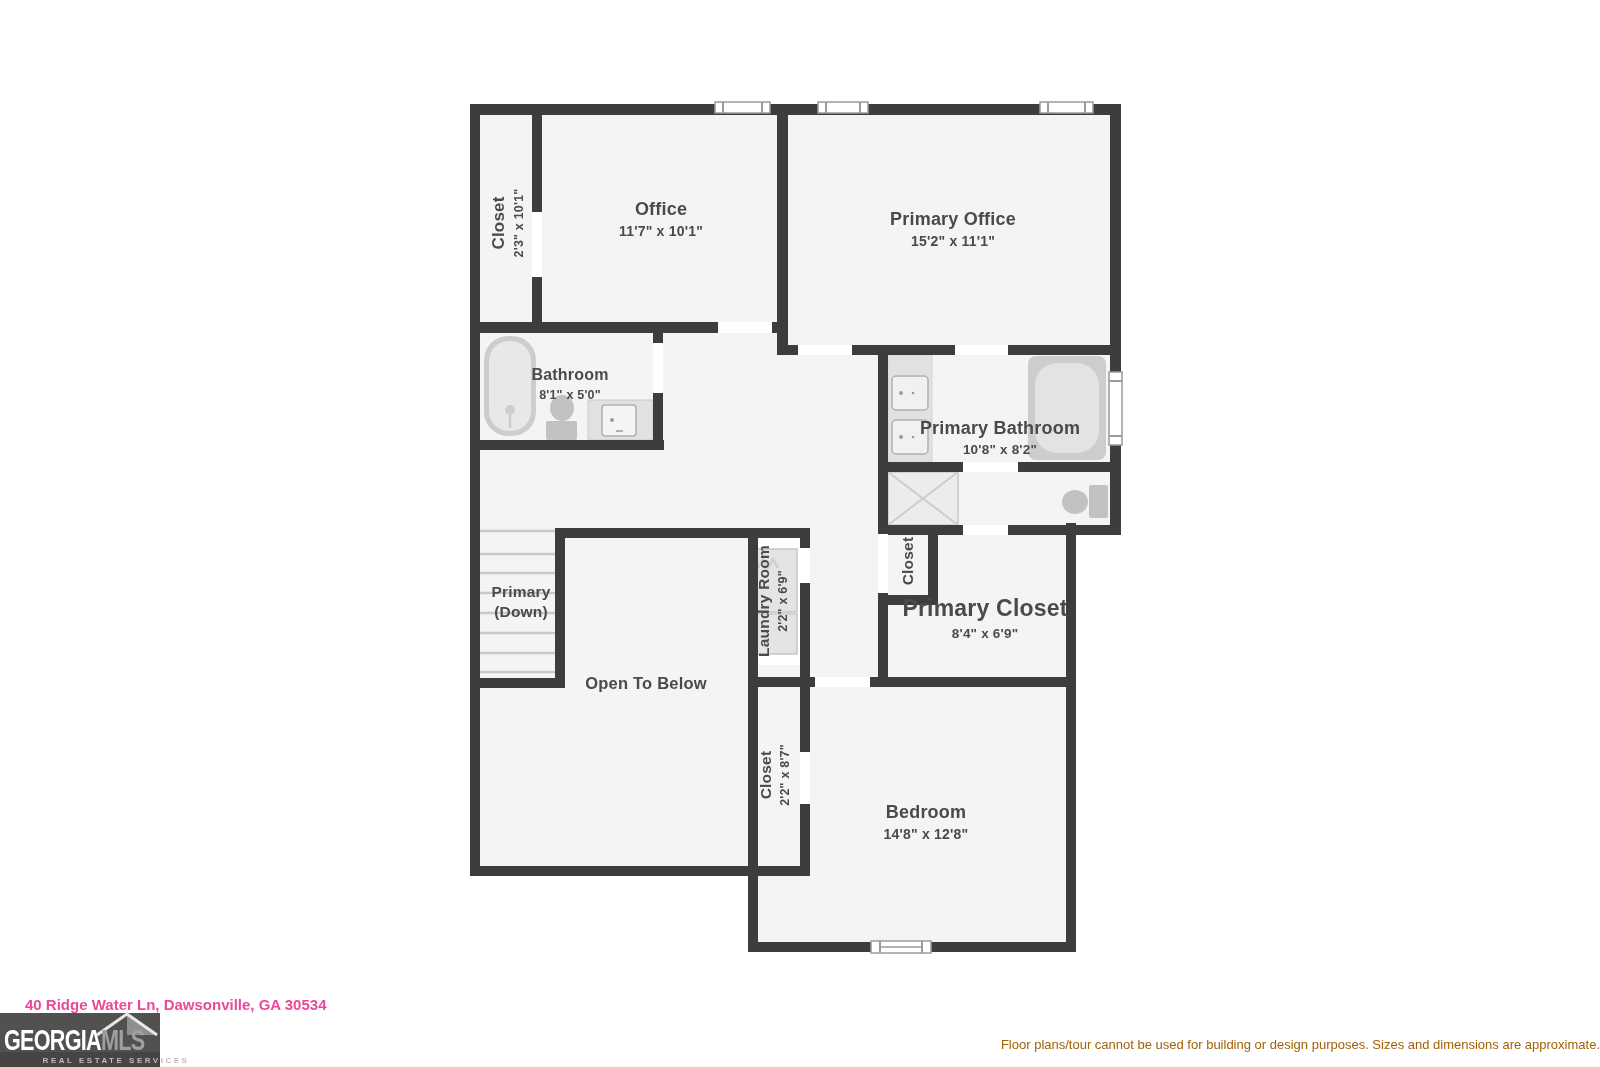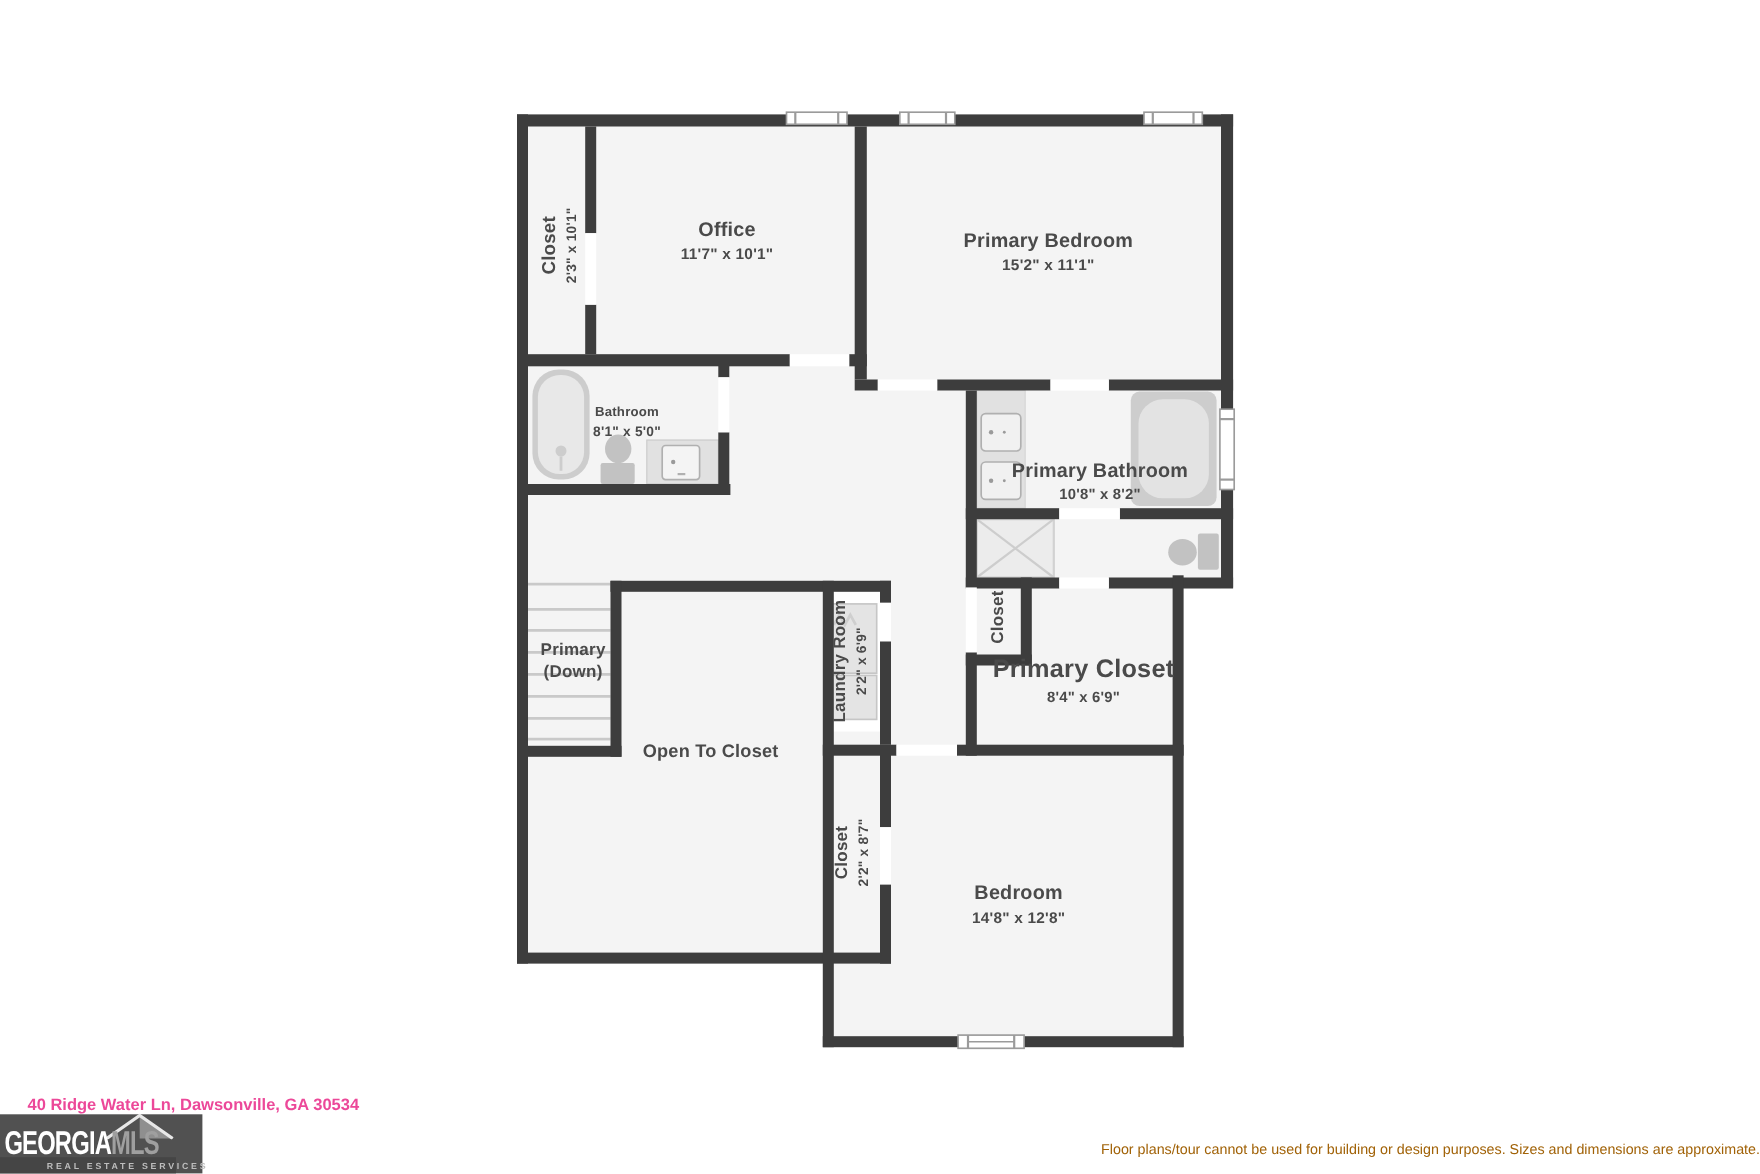--- a/index.html
+++ b/index.html
@@ -4,26 +4,26 @@
 <style>
   html,body{margin:0;padding:0;background:#fff;}
   #canvas{position:relative;width:1600px;height:1067px;background:#ffffff;overflow:hidden;
           font-family:"Liberation Sans",sans-serif;}
   #plan-svg{position:absolute;left:0;top:0;}
   .rlabel{position:absolute;transform:translate(-50%,-50%);text-align:center;font-weight:700;
           color:#4a4a4a;white-space:nowrap;line-height:1.3;letter-spacing:.2px;}
   .rlabel.rot{transform:translate(-50%,-50%) rotate(-90deg);}
   .nm{font-size:18px;display:block;}
   .dm{font-size:14px;display:block;margin-top:1px;}
-  .md .nm{font-size:12px;}  .md .dm{font-size:12.5px;}
+  .md .nm{font-size:16px;}  .md .dm{font-size:12.5px;}
   .sm .nm{font-size:15.5px;} .sm .dm{font-size:12.5px;}
   #address{position:absolute;left:25px;top:996px;font-size:15px;font-weight:700;color:#ec4899;}
   #disclaimer{position:absolute;left:0;right:0;top:1037px;text-align:right;font-size:13px;
               font-weight:400;color:#a16207;}
-  #logo{position:absolute;left:0;top:1013px;width:184px;height:54px;background:#515151;}
+  #logo{position:absolute;left:0;top:1013px;width:160px;height:54px;background:#515151;}
   #logo .band{position:absolute;left:0;bottom:0;width:160px;height:15px;background:#454545;}
   #logo .brand{position:absolute;left:4px;top:10px;font-size:30px;font-weight:700;
                letter-spacing:-1px;transform:scaleX(.72);transform-origin:left center;white-space:nowrap;}
   #logo .g1{color:#ffffff;} #logo .g2{color:#9f9f9f;}
   #logo .tagline{position:absolute;left:0;bottom:2px;width:160px;text-align:center;font-size:8px;
                  letter-spacing:2.5px;color:#bdbdbd;font-weight:700;padding-left:36px;}
   #logo .peak{position:absolute;left:96px;top:-1px;width:62px;height:24px;}
 </style>
 </head>
 <body>
@@ -189,41 +189,41 @@
     <span class="nm" style="font-size:17px;">Closet</span>
     <span class="dm" style="font-size:12.5px;">2'3" x 10'1"</span>
   </div>
 
   <div class="rlabel" style="left:661px;top:219px;text-align:center;">
     <span class="nm">Office</span>
     <span class="dm">11'7" x 10'1"</span>
   </div>
 
   <div class="rlabel" style="left:953px;top:229px;">
-    <span class="nm">Primary Bedroom</span>
+    <span class="nm">Primary Office</span>
     <span class="dm">15'2" x 11'1"</span>
   </div>
 
   <div class="rlabel md" style="left:570px;top:384px;">
     <span class="nm">Bathroom</span>
     <span class="dm">8'1" x 5'0"</span>
   </div>
 
   <div class="rlabel" style="left:1000px;top:438px;">
     <span class="nm">Primary Bathroom</span>
     <span class="dm" style="font-size:13.5px;">10'8" x 8'2"</span>
   </div>
 
   <div class="rlabel sm" style="left:521px;top:602px;">
     <span class="nm">Primary</span>
     <span class="nm">(Down)</span>
   </div>
 
   <div class="rlabel" style="left:646px;top:684px;">
-    <span class="nm" style="font-size:16.5px;">Open To Closet</span>
+    <span class="nm" style="font-size:16.5px;">Open To Below</span>
   </div>
 
   <div class="rlabel rot sm" style="left:773px;top:601px;">
     <span class="nm">Laundry Room</span>
     <span class="dm">2'2" x 6'9"</span>
   </div>
 
   <div class="rlabel rot sm" style="left:908px;top:561px;">
     <span class="nm">Closet</span>
   </div>

